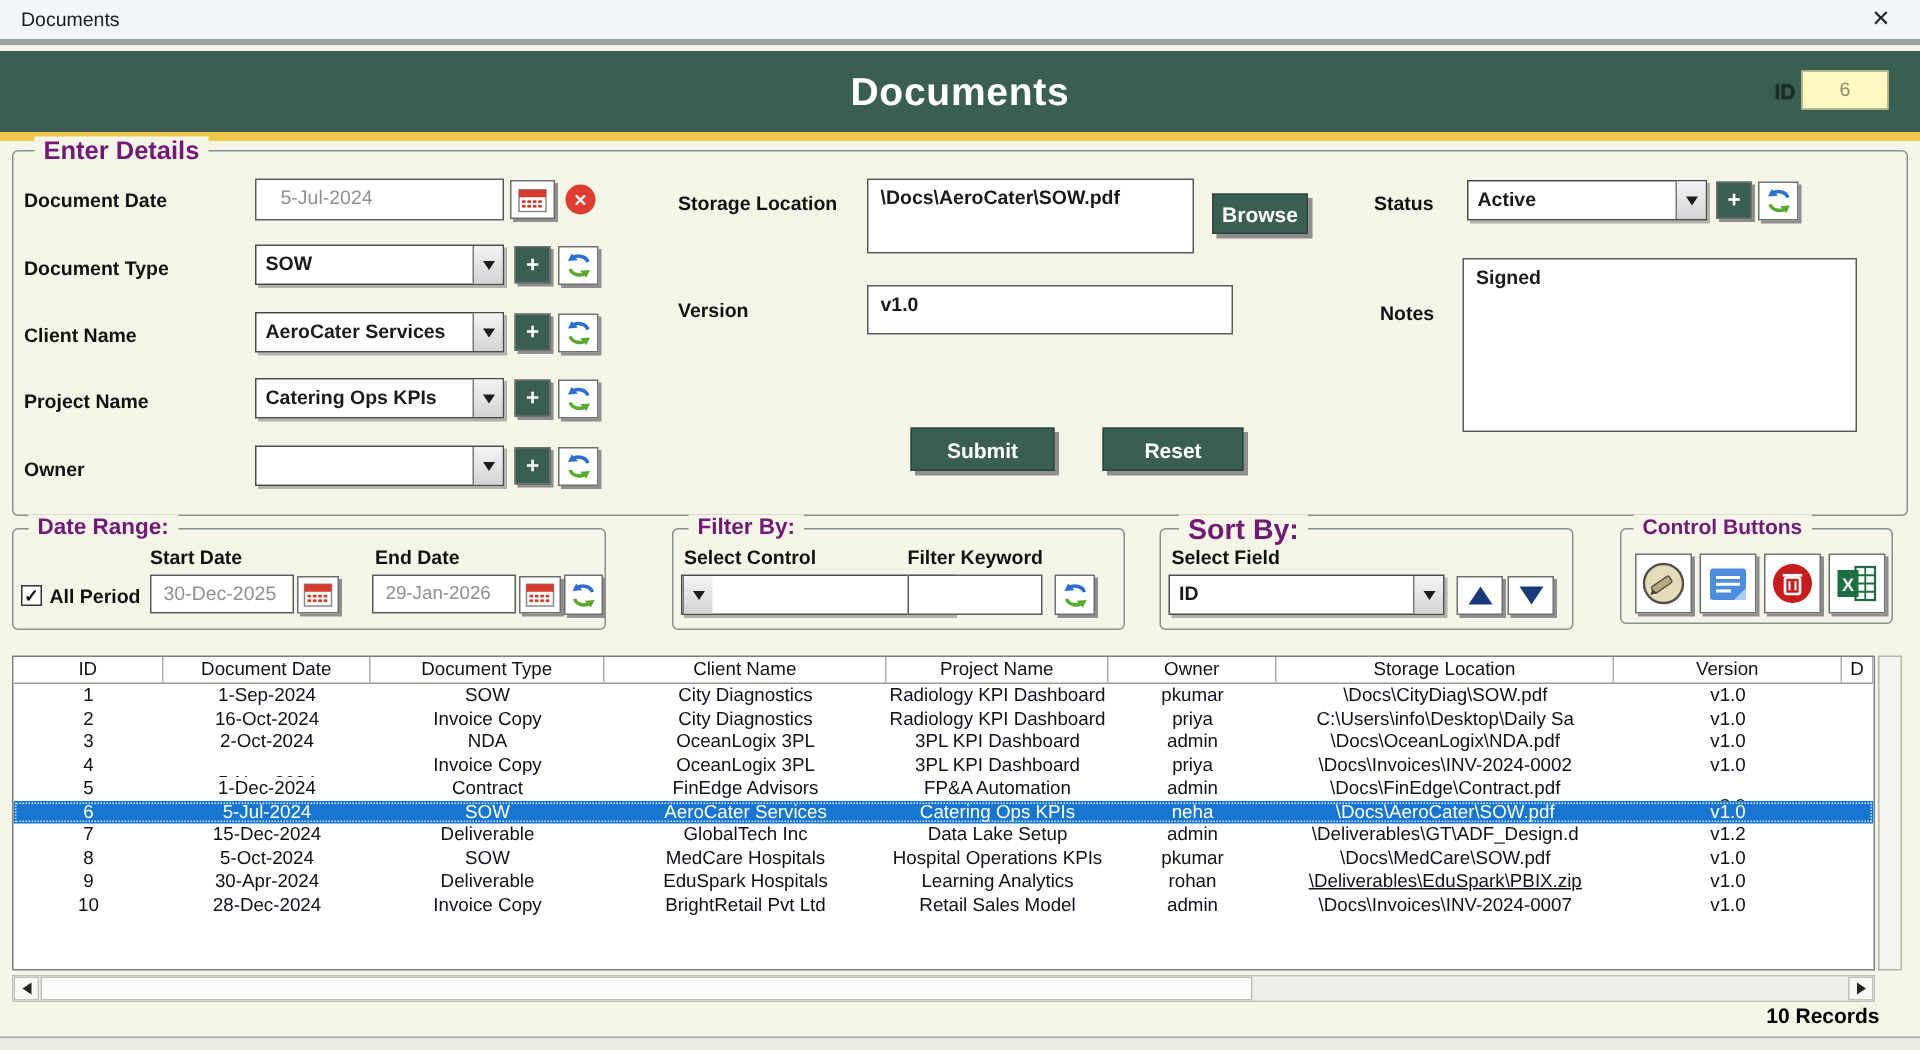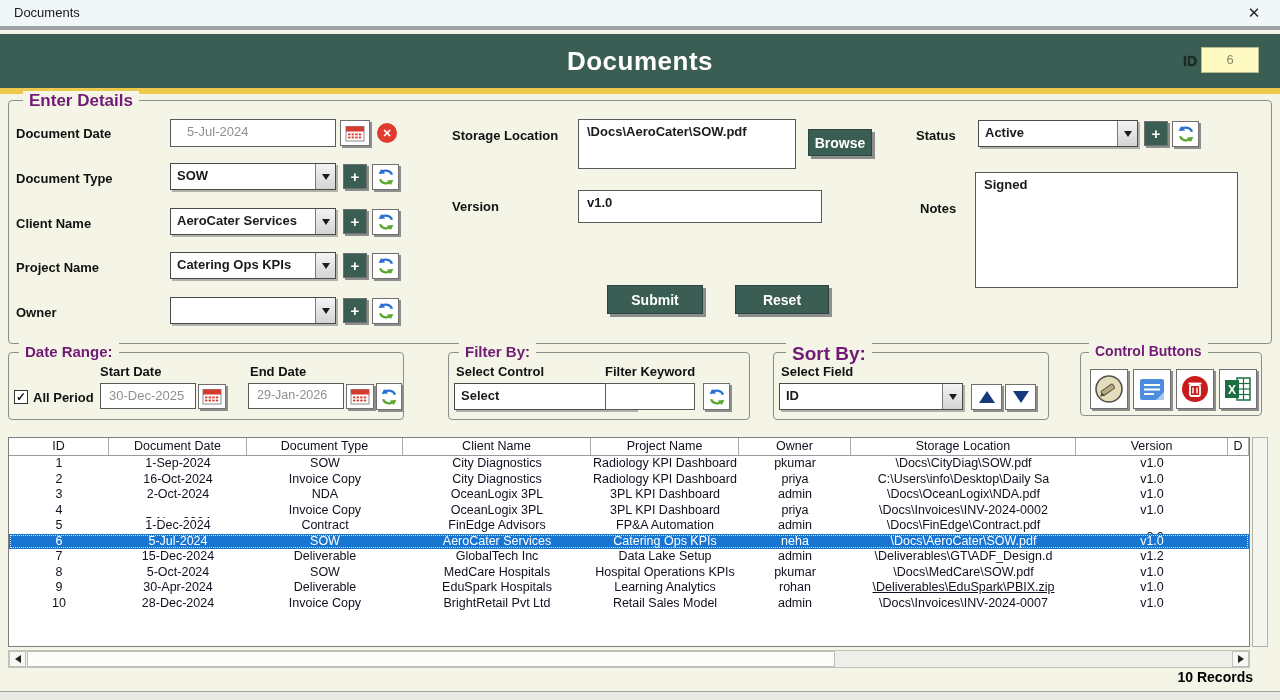--- a/index.html
+++ b/index.html
@@ -270,21 +270,20 @@
     <polygon points="18.2,13.4 10.8,13.8 15.4,18.8" fill="#5AA82E"></polygon>
   </svg>
 </span>
     </div>
 
   <div class="group" style="left:448px;top:352px;width:302px;height:68px;">
     <span class="legend" style="left:10px;font-size:15px;">Filter By:</span>
   </div>
   <span class="field-label" style="left:456px;top:364px;">Select Control</span>
   <div class="combo" style="left:454px;top:383px;width:182px;height:27px;">
-    <span class="val">Select</span>
     <span class="arrow">
         <span class="tri-down"></span>
       </span>
   </div>
   <span class="field-label" style="left:605px;top:364px;">Filter Keyword</span>
   <div class="tbox" style="left:605px;top:383px;width:90px;height:27px;"></div>
   <div class="btn-sq" style="left:703px;top:383px;width:27px;height:27px;">
       <span>
   <svg viewBox="0 0 20 20" width="18" height="18">
     <path d="M16.5 7.5 A7 5.5 0 0 0 5 4.4" fill="none" stroke="#2B6FD4" stroke-width="2.6"></path>

